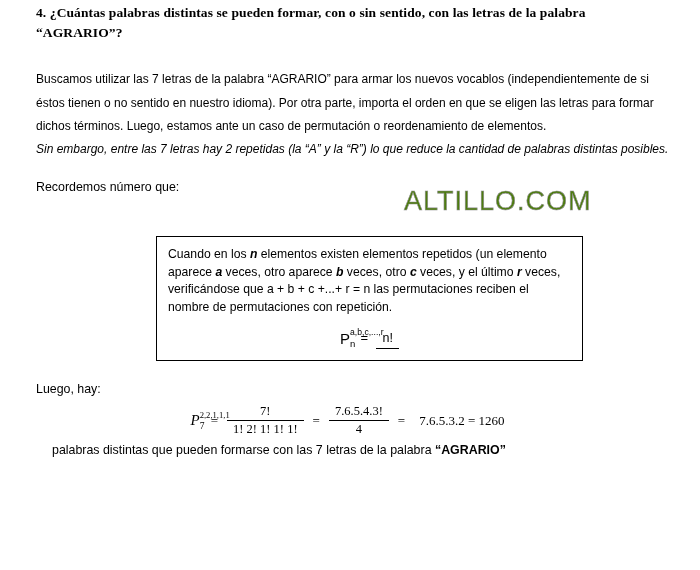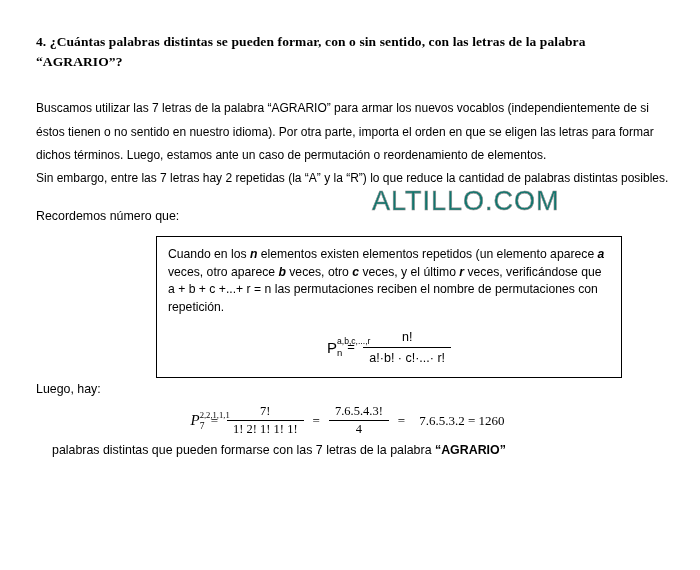--- a/index.html
+++ b/index.html
@@ -13,21 +13,21 @@
     font-family: "Liberation Serif", serif;
     color: #000000;
     position: relative;
     overflow: hidden;
   }
   .page {
     position: relative;
     width: 700px;
     height: 570px;
     box-sizing: border-box;
-    padding: 32px 26px 0 36px;
+    padding: 3px 26px 0 36px;
   }
   .question {
     font-family: "Liberation Serif", serif;
     font-weight: bold;
     font-size: 13.5px;
     line-height: 1.45;
     margin: 0 0 26px 0;
     letter-spacing: 0.1px;
   }
   .body-text {
@@ -35,42 +35,43 @@
     font-size: 12px;
     line-height: 1.95;
     margin: 0;
     text-align: left;
   }
   .para1 {
     margin-bottom: 0px;
   }
   .para2 {
     margin-top: 0px;
+    font-style: italic;
   }
   .recordemos {
     font-family: "Liberation Sans", sans-serif;
     font-size: 12.4px;
     margin: 18px 0 6px 0;
   }
   .watermark {
     position: absolute;
-    left: 372px;
+    left: 404px;
     top: 186px;
     font-family: "Liberation Sans", sans-serif;
     font-size: 27px;
     letter-spacing: 1px;
-    color: #0f766e;
+    color: #4d7c0f;
     font-weight: 400;
     -webkit-text-stroke: 0.6px #8d8d8d;
   }
   .box {
     position: absolute;
     left: 156px;
     top: 236px;
-    width: 466px;
+    width: 427px;
     box-sizing: border-box;
     border: 1px solid #000000;
     padding: 9px 11px 10px 11px;
     font-family: "Liberation Sans", sans-serif;
     font-size: 12.2px;
     line-height: 1.45;
   }
   .box p {
     margin: 0;
   }
@@ -186,21 +187,20 @@
 
     <div class="formula-box">
       <span class="pterm">
         <span class="pbase">P</span>
         <span class="sup">a,b,c,...,r</span>
         <span class="sub">n</span>
       </span>
       <span class="eq">=</span>
       <span class="frac nfrac-small">
         <span class="num">n!</span>
-        <span class="den">a!·b! · c!·...· r!</span>
       </span>
     </div>
   </div>
 
   <div class="luego">Luego, hay:</div>
 
   <div class="final-formula">
     <span class="pterm">
       <span class="pbase">P</span>
       <span class="sup">2,2,1,1,1</span>

